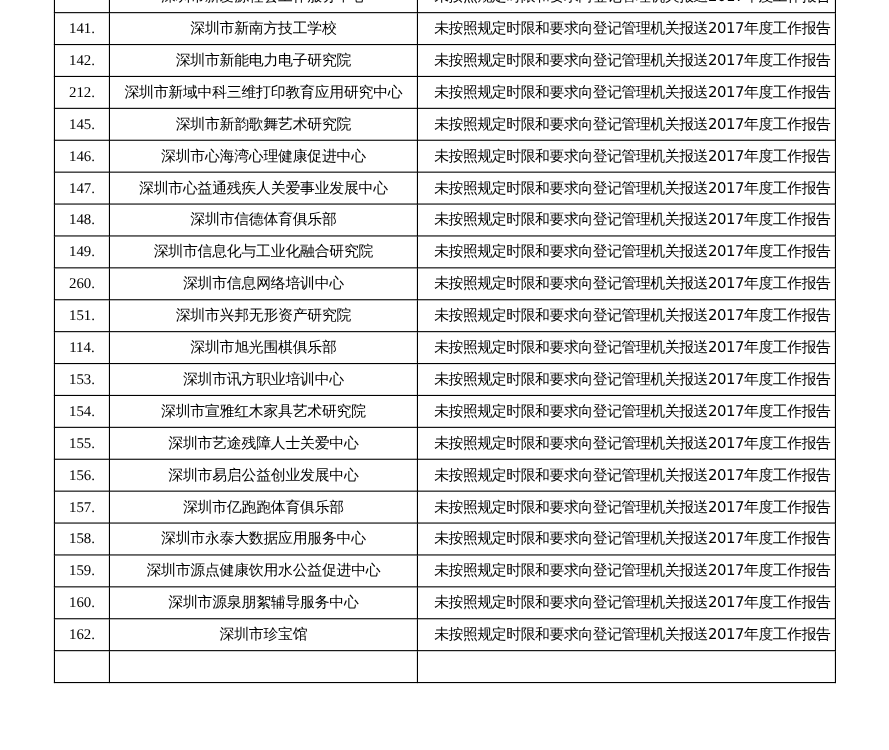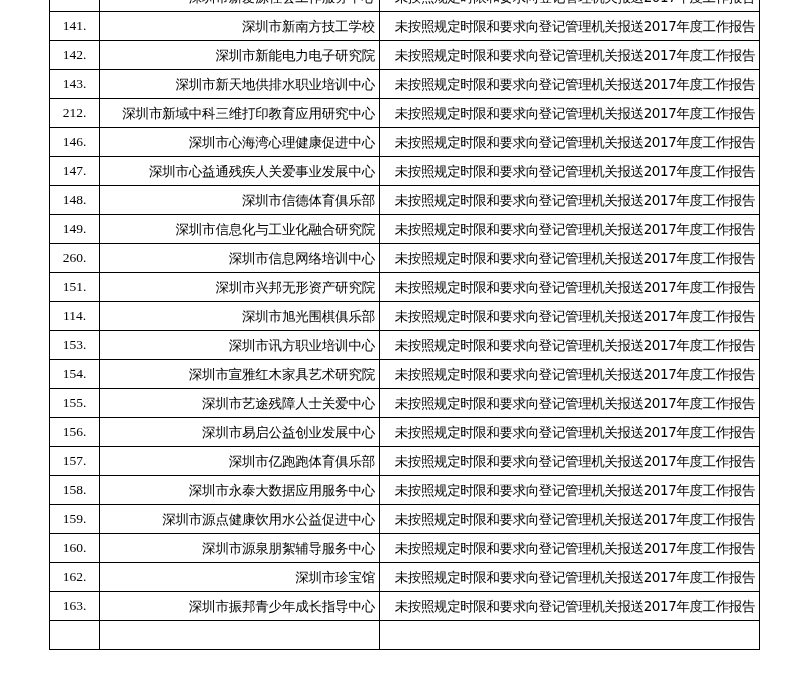--- a/index.html
+++ b/index.html
@@ -44,21 +44,21 @@
   }
   col.col-num { width: 50px; }
   col.col-name { width: 280px; }
   col.col-reason { width: 380px; }
   td.num {
     text-align: center;
     font-family: "Liberation Serif", "DejaVu Serif", serif;
     font-size: 14px;
   }
   td.name {
-    text-align: right;
+    text-align: center;
     padding-left: 8px;
     letter-spacing: -0.2px;
   }
   td.reason {
     text-align: right;
     padding-left: 5px;
     letter-spacing: -0.4px;
     font-size: 13px;
   }
 </style>
@@ -83,27 +83,27 @@
             <td class="num">141.</td>
             <td class="name">深圳市新南方技工学校</td>
             <td class="reason">未按照规定时限和要求向登记管理机关报送2017年度工作报告</td>
           </tr>
           <tr>
             <td class="num">142.</td>
             <td class="name">深圳市新能电力电子研究院</td>
             <td class="reason">未按照规定时限和要求向登记管理机关报送2017年度工作报告</td>
           </tr>
           <tr>
-            <td class="num">143.</td>
-            <td class="name">深圳市新天地供排水职业培训中心</td>
+            <td class="num">212.</td>
+            <td class="name">深圳市新域中科三维打印教育应用研究中心</td>
             <td class="reason">未按照规定时限和要求向登记管理机关报送2017年度工作报告</td>
           </tr>
           <tr>
-            <td class="num">212.</td>
-            <td class="name">深圳市新域中科三维打印教育应用研究中心</td>
+            <td class="num">145.</td>
+            <td class="name">深圳市新韵歌舞艺术研究院</td>
             <td class="reason">未按照规定时限和要求向登记管理机关报送2017年度工作报告</td>
           </tr>
           <tr>
             <td class="num">146.</td>
             <td class="name">深圳市心海湾心理健康促进中心</td>
             <td class="reason">未按照规定时限和要求向登记管理机关报送2017年度工作报告</td>
           </tr>
           <tr>
             <td class="num">147.</td>
             <td class="name">深圳市心益通残疾人关爱事业发展中心</td>
@@ -173,25 +173,20 @@
             <td class="num">160.</td>
             <td class="name">深圳市源泉朋絮辅导服务中心</td>
             <td class="reason">未按照规定时限和要求向登记管理机关报送2017年度工作报告</td>
           </tr>
           <tr>
             <td class="num">162.</td>
             <td class="name">深圳市珍宝馆</td>
             <td class="reason">未按照规定时限和要求向登记管理机关报送2017年度工作报告</td>
           </tr>
           <tr>
-            <td class="num">163.</td>
-            <td class="name">深圳市振邦青少年成长指导中心</td>
-            <td class="reason">未按照规定时限和要求向登记管理机关报送2017年度工作报告</td>
-          </tr>
-          <tr>
             <td class="num"></td>
             <td class="name"></td>
             <td class="reason"></td>
           </tr>
         </tbody>
     </table>
   </div>
 </div>
 
 </body></html>

